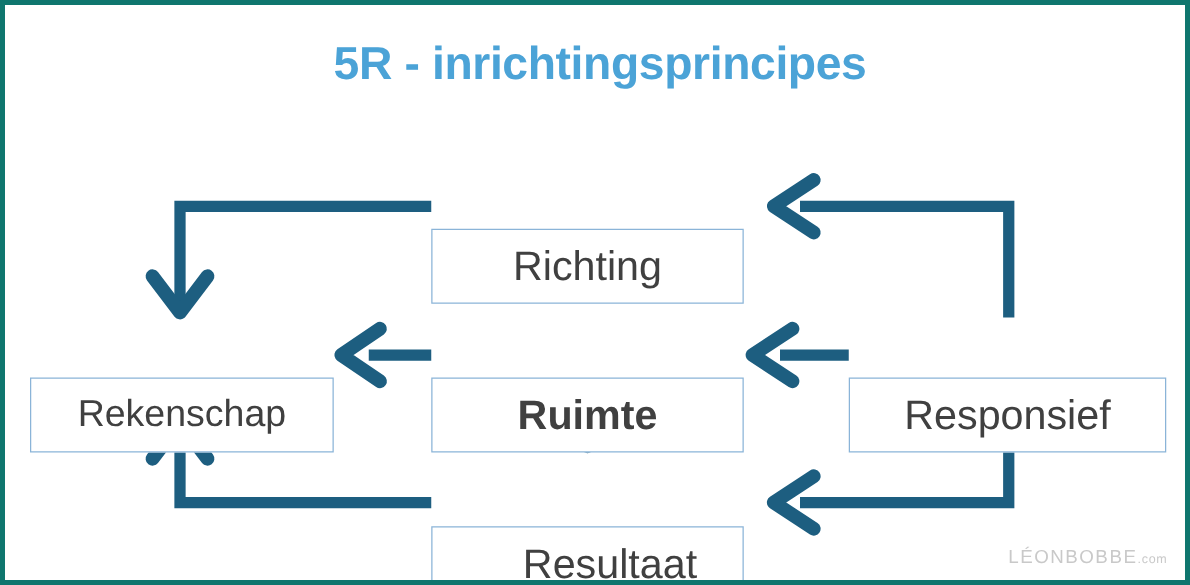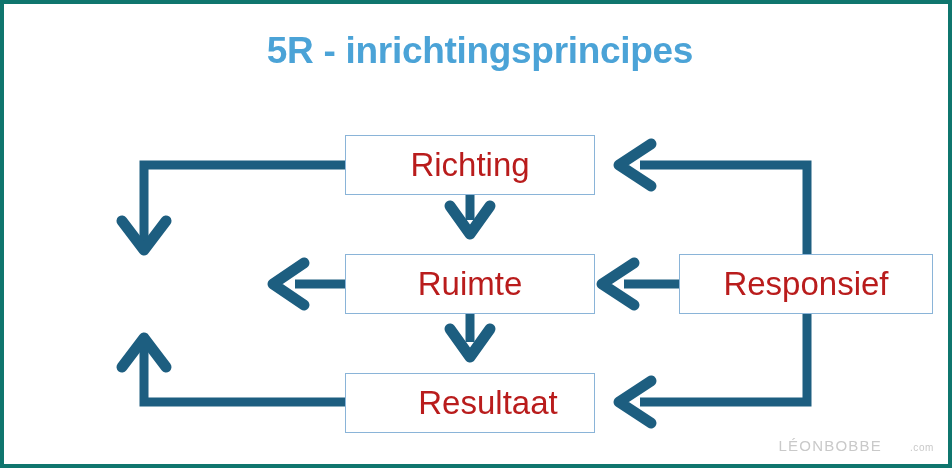--- a/index.html
+++ b/index.html
@@ -39,45 +39,45 @@
     font-family: "Liberation Sans", sans-serif;
   }
   .node {
     position: absolute;
     box-sizing: border-box;
     background: #ffffff;
     border: 1.5px solid #8ab4d8;
     display: flex;
     align-items: center;
     justify-content: center;
-    color: #b91c1c;
+    color: #404040;
     font-family: "Liberation Sans", sans-serif;
     font-weight: normal;
     white-space: nowrap;
+    margin-top: 48px;
   }
   #node-richting   { left: 341px; top: 131px; width: 250px; height: 60px; font-size: 33px; }
   #node-rekenschap { left: 20px;  top: 250px; width: 243px; height: 60px; font-size: 30px; }
-  #node-ruimte     { left: 341px; top: 250px; width: 250px; height: 60px; font-size: 33px; }
+  #node-ruimte     { left: 341px; top: 250px; width: 250px; height: 60px; font-size: 33px; font-weight: bold; }
   #node-responsief { left: 675px; top: 250px; width: 254px; height: 60px; font-size: 33px; text-align: center; }
   #node-resultaat  { left: 341px; top: 369px; width: 250px; height: 60px; font-size: 33px; padding-left: 36px; }
 
   .watermark {
     position: absolute;
     right: 14px;
     bottom: 10px;
     color: #c9c9c9;
     font-size: 15px;
     letter-spacing: 1.2px;
     font-family: "Liberation Sans", sans-serif;
     user-select: none;
   }
   .watermark .dotcom {
     font-size: 10px;
     letter-spacing: 0.6px;
-    margin-left: 28px;
   }
 </style>
 </head>
 <body>
 
 <div id="canvas">
 
   <div class="title">5R - inrichtingsprincipes</div>
 
   <svg id="diagram-svg" viewBox="0 0 952 468" xmlns="http://www.w3.org/2000/svg">
@@ -123,20 +123,23 @@
         <path d="M647,377 L615,398 L647,419" stroke-width="11" stroke-linecap="round" stroke-linejoin="round"></path>
       </g>
 
     </g>
   </svg>
 
   <div class="node" id="node-richting">
     <span>Richting</span>
   </div>
 
+  <div class="node" id="node-rekenschap">
+    <span>Rekenschap</span>
+  </div>
 
   <div class="node" id="node-ruimte">
     <span>Ruimte</span>
   </div>
 
   <div class="node" id="node-responsief">
     <span>Responsief</span>
   </div>
 
   <div class="node" id="node-resultaat">

